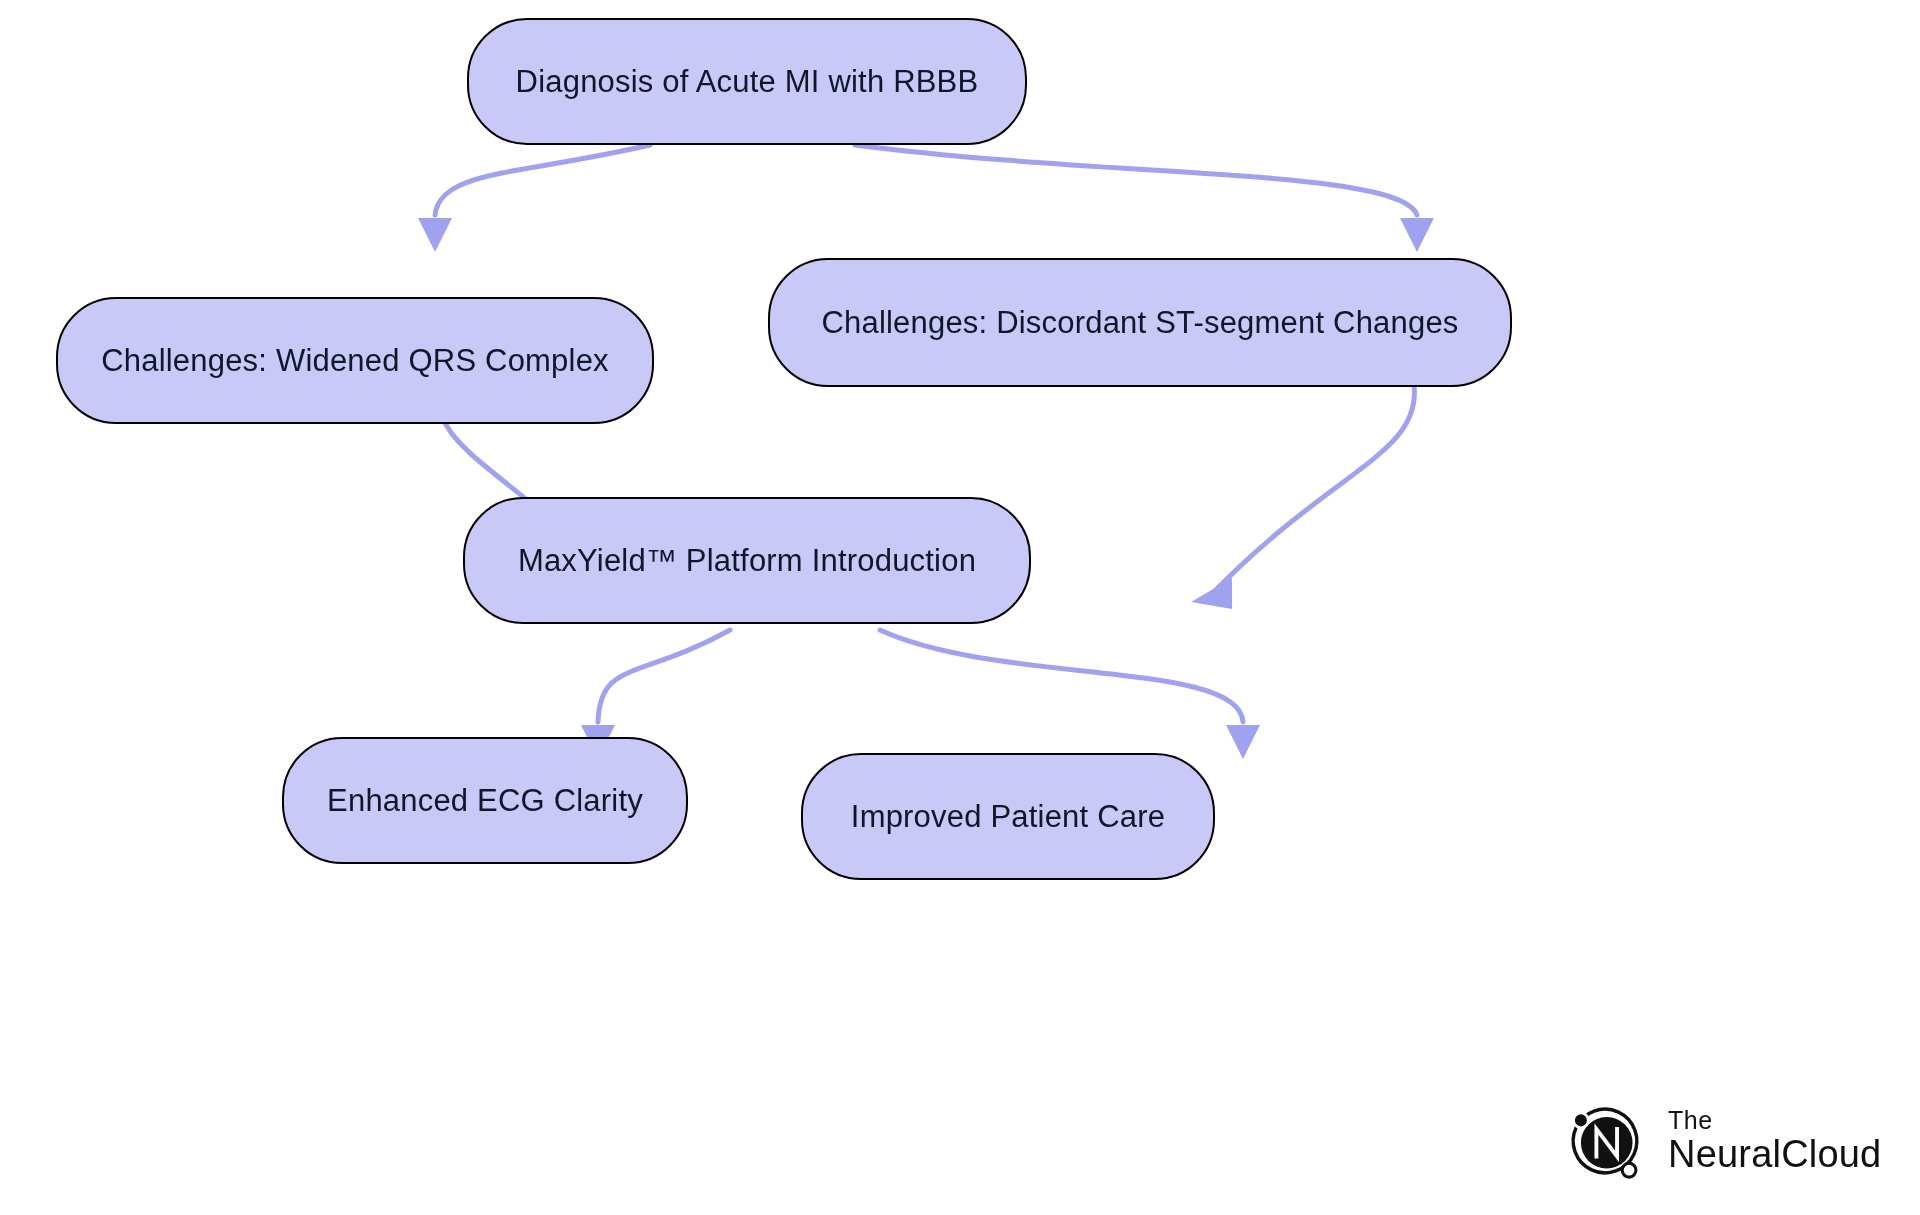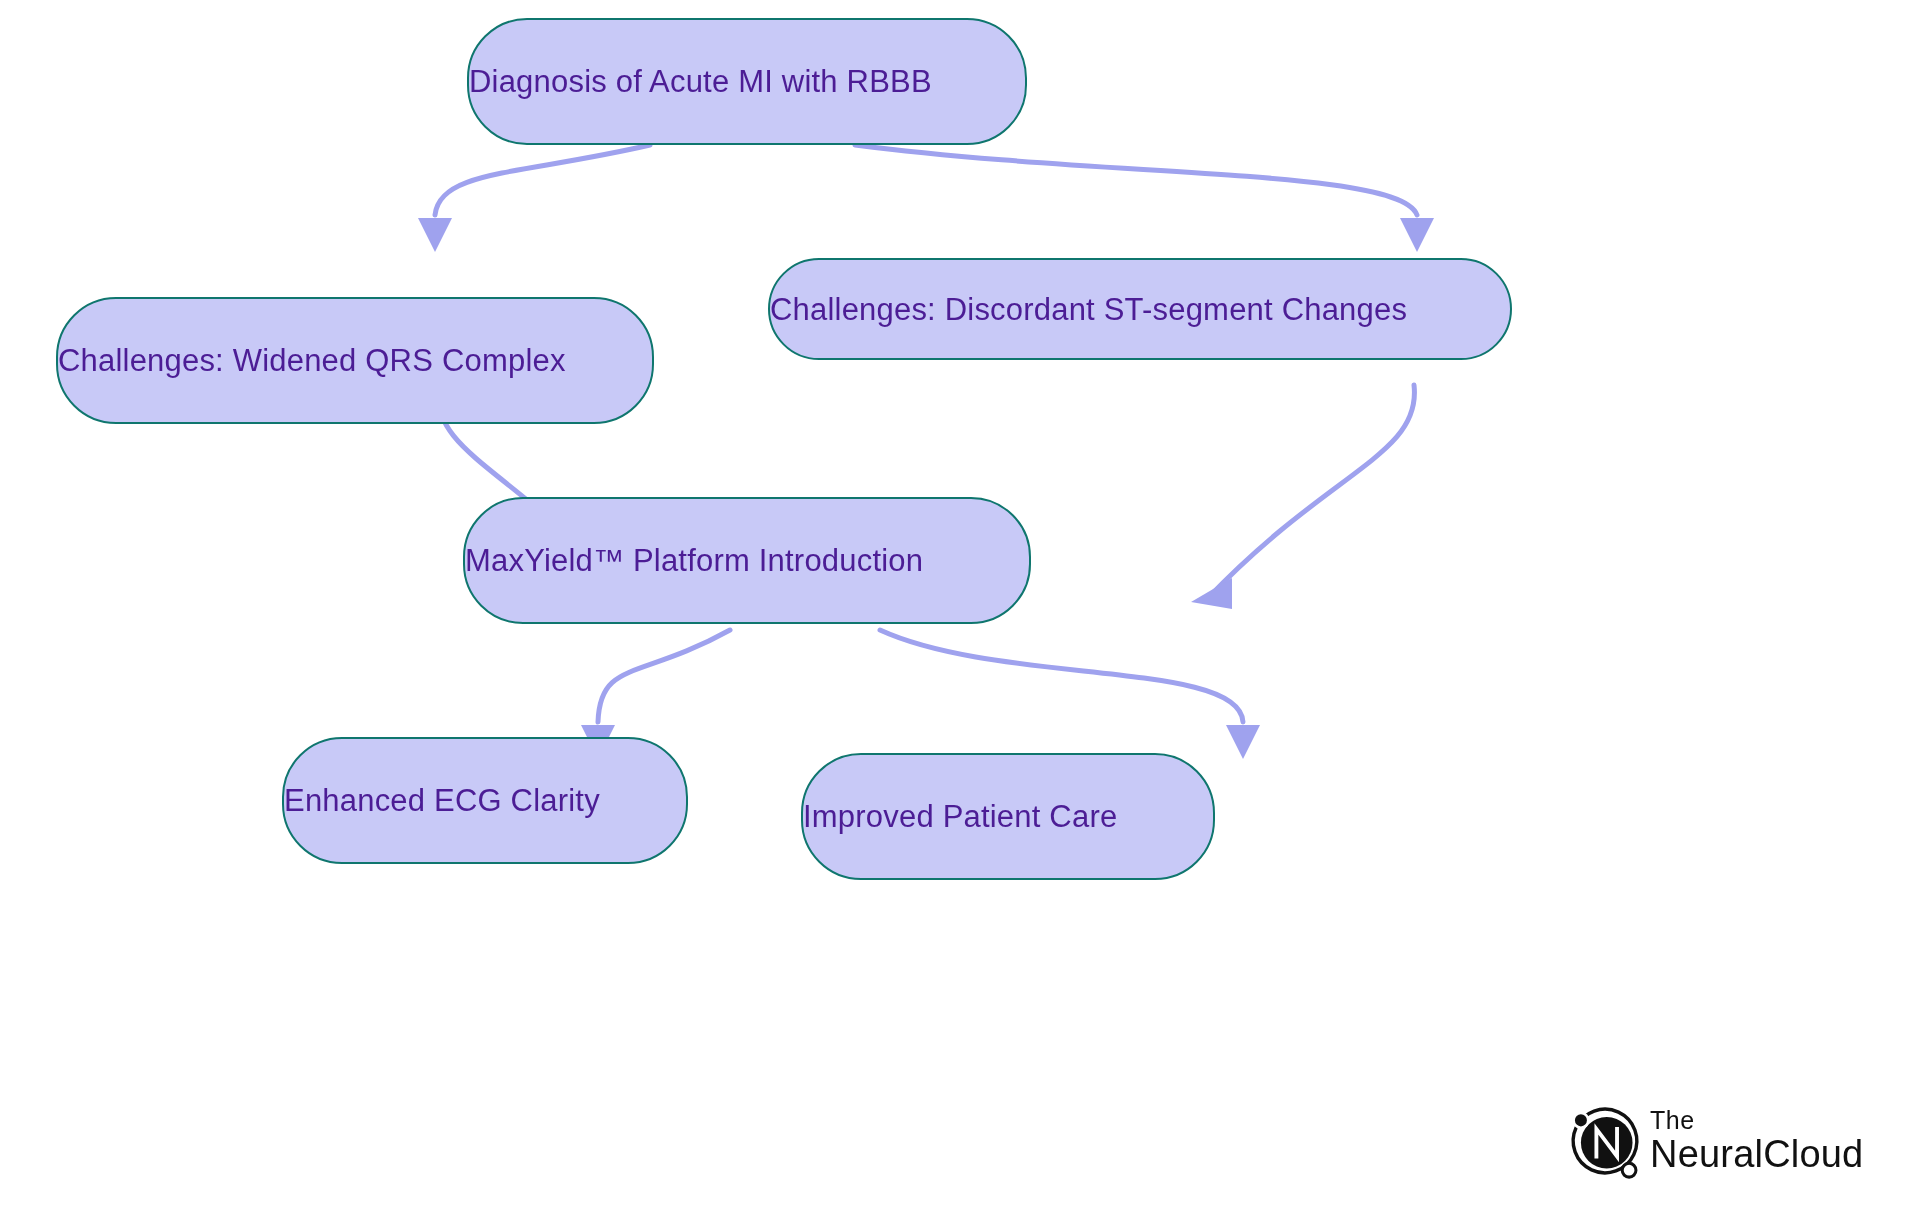--- a/index.html
+++ b/index.html
@@ -23,42 +23,42 @@
     left: 0;
     top: 0;
     width: 1920px;
     height: 1215px;
     pointer-events: none;
   }
   .node {
     position: absolute;
     box-sizing: border-box;
     background: #c8c9f7;
-    border: 2px solid #0f766e;
+    border: 2px solid #000000;
     border-radius: 60px;
     display: flex;
     align-items: center;
-    justify-content: flex-start;
-    color: #4c1d95;
+    justify-content: center;
+    color: #0f172a;
     font-size: 31px;
     font-weight: 400;
     letter-spacing: 0.2px;
     white-space: nowrap;
     line-height: 1;
   }
   .node-label {
     display: block;
   }
 
   
   #logo {
     position: absolute;
     display: flex;
     align-items: center;
-    gap: 2px;
+    gap: 20px;
   }
   .logo-mark {
     position: relative;
     width: 86px;
     height: 86px;
     flex: 0 0 auto;
   }
   .logo-text {
     display: flex;
     flex-direction: column;
@@ -109,21 +109,21 @@
   </svg>
 
   <div class="node" style="left:467px; top:18px; width:560px; height:127px;">
     <span class="node-label">Diagnosis of Acute MI with RBBB</span>
   </div>
 
   <div class="node" style="left:56px; top:258px; width:598px; height:127px;margin-top:39px;">
     <span class="node-label">Challenges: Widened QRS Complex</span>
   </div>
 
-  <div class="node" style="left:768px; top:258px; width:744px; height:102px;">
+  <div class="node" style="left:768px; top:258px; width:744px; height:129px;">
     <span class="node-label">Challenges: Discordant ST-segment Changes</span>
   </div>
 
   <div class="node" style="left:463px; top:497px; width:568px; height:127px;">
     <span class="node-label">MaxYield™ Platform Introduction</span>
   </div>
 
   <div class="node" style="left:282px; top:737px; width:406px; height:127px;">
     <span class="node-label">Enhanced ECG Clarity</span>
   </div>

